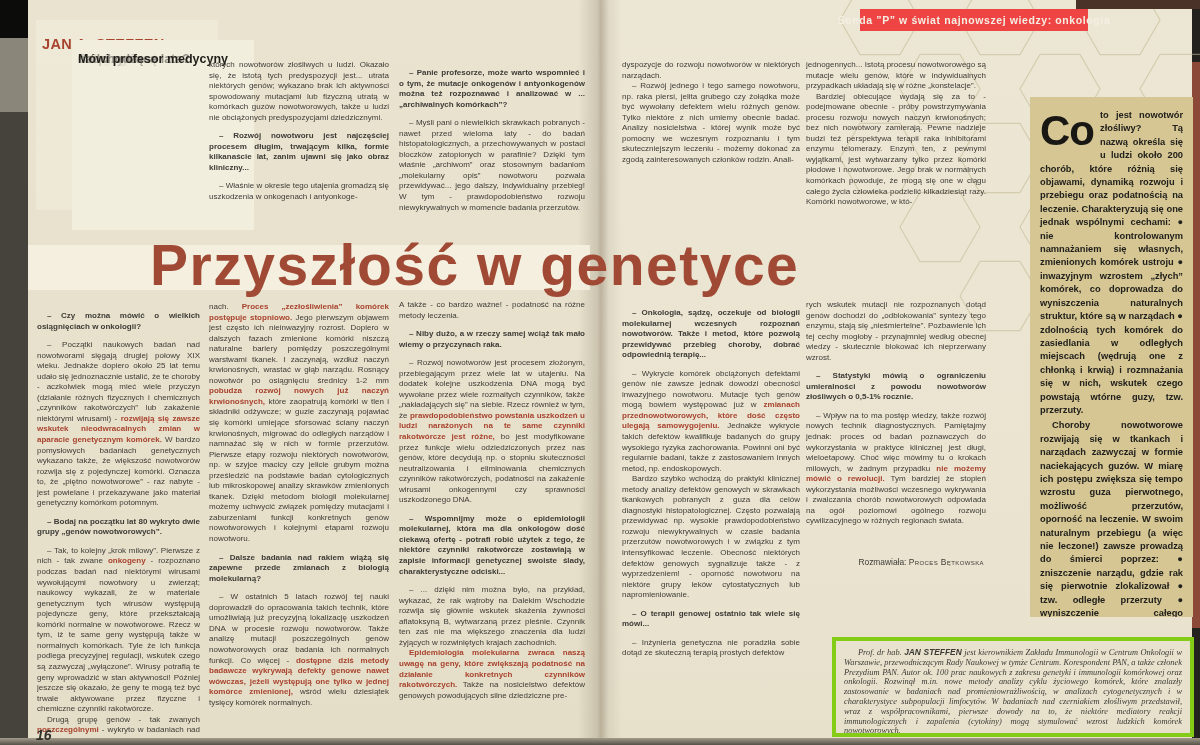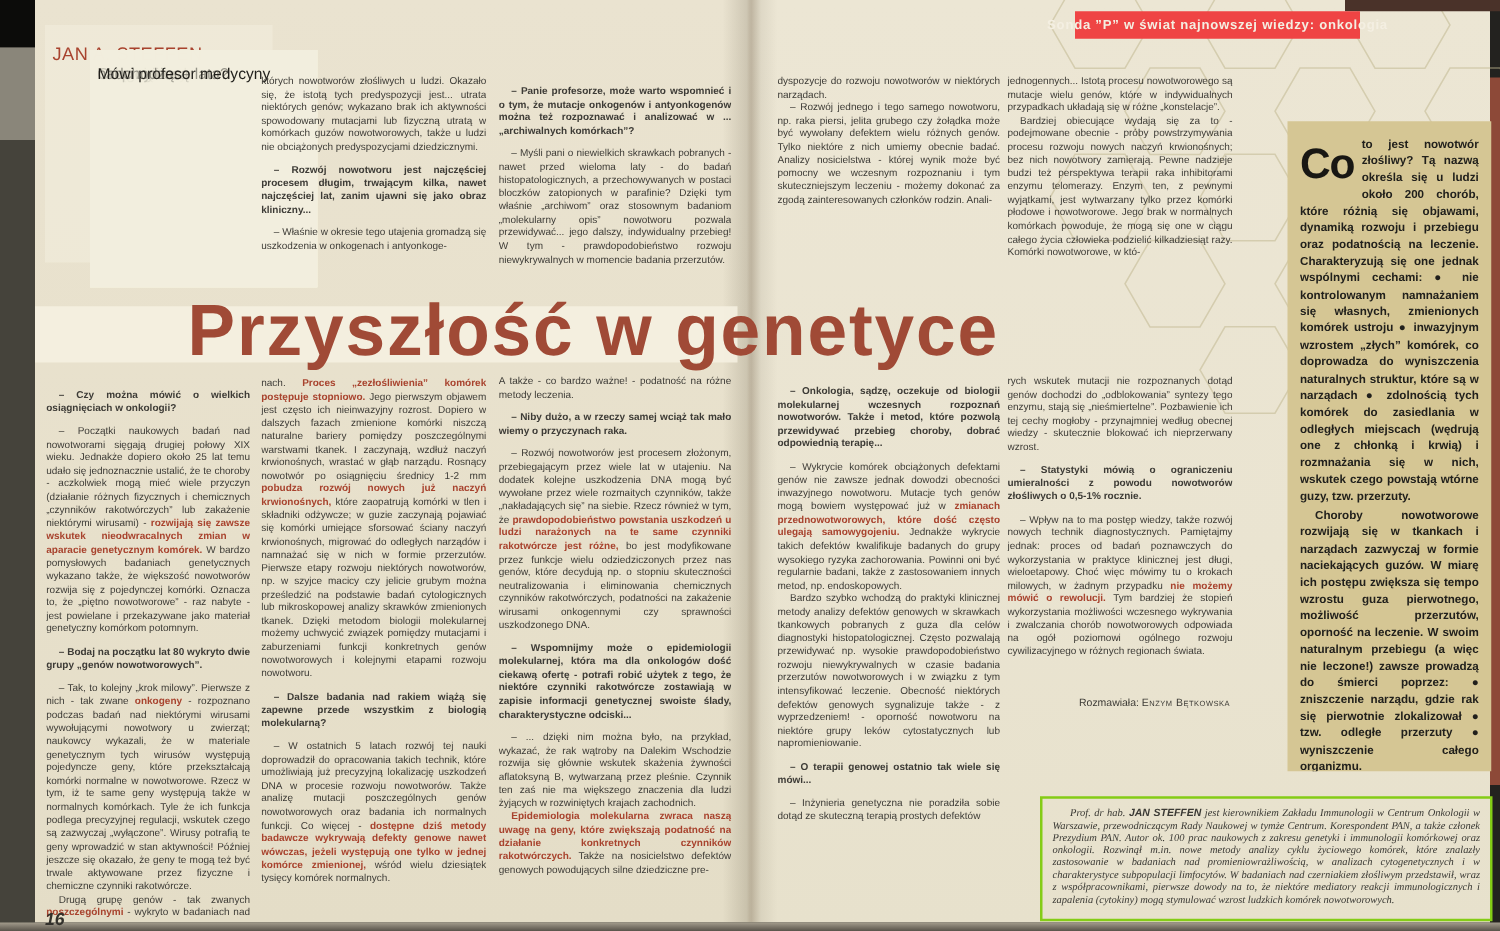--- a/index.html
+++ b/index.html
@@ -28,21 +28,21 @@
   .hexes{position:absolute;left:840px;top:0;width:360px;height:340px;opacity:.55;}
 
   
   .header-bar{position:absolute;left:860px;top:9px;width:228px;height:22px;background:#ef4444;
               color:#f4efe2;font-weight:bold;font-size:10.5px;letter-spacing:.6px;
               display:flex;align-items:center;justify-content:center;white-space:nowrap;}
 
   
   .intro{position:absolute;left:36px;top:20px;width:172px;height:180px;padding:10px 4px 0 6px;
          background:rgba(243,238,223,.55);color:#201f1b;}
-  .intro p{margin:0;font-weight:normal;font-size:12.5px;line-height:19px;}
+  .intro p{margin:0;font-weight:bold;font-size:12.5px;line-height:19px;}
   .intro p.introAuthor{color:#a8432e;font-size:14.5px;margin-top:5px;letter-spacing:.4px;}
 
   
   .headline-band{position:absolute;left:28px;top:245px;width:562px;height:45px;
                  background:rgba(246,241,226,.85);}
   .headline{position:absolute;left:150px;top:232px;width:790px;white-space:nowrap;
             font-weight:bold;font-size:57px;letter-spacing:1.5px;color:#a04a36;
             transform:scaleY(1.02);}
 
   
@@ -70,26 +70,26 @@
   
   #col1{left:37px;} #col2top,#col2bottom{left:209px;} #col3top,#col3bottom{left:399px;}
   #col4top,#col4bottom{left:622px;} #col5top,#col5bottom{left:806px;}
 
   
   .sidebar{position:absolute;left:1030px;top:97px;width:163px;height:520px;background:#d5c694;
            padding:12px 10px;box-sizing:border-box;overflow:hidden;
            font-weight:bold;font-size:9.3px;line-height:13.4px;color:#21201c;text-align:justify;}
   .sidebar p{margin:0;}
   .sidebar p.side2{text-indent:12px;margin-top:2px;}
-  .dropcap{float:left;font-size:34px;line-height:38px;font-weight:bold;color:#181713;
+  .dropcap{float:left;font-size:42px;line-height:38px;font-weight:bold;color:#181713;
            margin:3px 6px 0 0;letter-spacing:-1px;}
 
   
   .bio-box{position:absolute;left:832px;top:637px;width:362px;height:100px;
-           border:2px solid #84cc16;box-sizing:border-box;padding:7px 8px;overflow:hidden;
+           border:4px solid #84cc16;box-sizing:border-box;padding:7px 8px;overflow:hidden;
            font-family:"Liberation Serif",serif;font-style:italic;font-size:8.4px;
            line-height:9.8px;color:#3b3a35;text-align:justify;}
   .bio-box p{margin:0;text-indent:14px;}
   .bio-box .bold{font-family:"Liberation Sans",sans-serif;font-style:italic;}
 
   .page-number{position:absolute;left:36px;top:727px;font-weight:bold;font-style:italic;
                font-size:14px;color:#33312c;}
 </style>
 </head>
 <body>
@@ -147,26 +147,26 @@
 
   <div class="textcol" id="col1">
       <p class="q"><span>– Czy można mówić o wielkich osiągnięciach w onkologii?</span></p>
       <p class="a"><span>– Początki naukowych badań nad nowotworami sięgają drugiej połowy XIX wieku. Jednakże dopiero około 25 lat temu udało się jednoznacznie ustalić, że te choroby - aczkolwiek mogą mieć wiele przyczyn (działanie różnych fizycznych i chemicznych „czynników rakotwórczych” lub zakażenie niektórymi wirusami) - </span><span class="red">rozwijają się zawsze wskutek nieodwracalnych zmian w aparacie genetycznym komórek.</span><span> W bardzo pomysłowych badaniach genetycznych wykazano także, że większość nowotworów rozwija się z pojedynczej komórki. Oznacza to, że „piętno nowotworowe” - raz nabyte - jest powielane i przekazywane jako materiał genetyczny komórkom potomnym.</span></p>
       <p class="q"><span>– Bodaj na początku lat 80 wykryto dwie grupy „genów nowotworowych”.</span></p>
       <p class="a"><span>– Tak, to kolejny „krok milowy”. Pierwsze z nich - tak zwane </span><span class="red">onkogeny</span><span> - rozpoznano podczas badań nad niektórymi wirusami wywołującymi nowotwory u zwierząt; naukowcy wykazali, że w materiale genetycznym tych wirusów występują pojedyncze geny, które przekształcają komórki normalne w nowotworowe. Rzecz w tym, iż te same geny występują także w normalnych komórkach. Tyle że ich funkcja podlega precyzyjnej regulacji, wskutek czego są zazwyczaj „wyłączone”. Wirusy potrafią te geny wprowadzić w stan aktywności! Później jeszcze się okazało, że geny te mogą też być trwale aktywowane przez fizyczne i chemiczne czynniki rakotwórcze.</span></p>
       <p class="a2"><span>Drugą grupę genów - tak zwanych </span><span class="red">poszczególnymi</span><span> - wykryto w badaniach nad silnymi dziedzicznymi predyspozycjami do rozwoju nie-</span></p>
     </div>
   <div class="textcol" id="col2top">
       <p class="cont"><span>których nowotworów złośliwych u ludzi. Okazało się, że istotą tych predyspozycji jest... utrata niektórych genów; wykazano brak ich aktywności spowodowany mutacjami lub fizyczną utratą w komórkach guzów nowotworowych, także u ludzi nie obciążonych predyspozycjami dziedzicznymi.</span></p>
-      <p class="q"><span>– Rozwój nowotworu jest najczęściej procesem długim, trwającym kilka, nawet najczęściej lat, zanim ujawni się jako obraz kliniczny...</span></p>
+      <p class="q"><span>– Rozwój nowotworu jest najczęściej procesem długim, trwającym kilka, formie kilkanaście lat, zanim ujawni się jako obraz kliniczny...</span></p>
       <p class="a"><span>– Właśnie w okresie tego utajenia gromadzą się uszkodzenia w onkogenach i antyonkoge-</span></p>
     </div>
   <div class="textcol" id="col2bottom">
       <p class="cont"><span>nach. </span><span class="red">Proces „zezłośliwienia” komórek postępuje stopniowo.</span><span> Jego pierwszym objawem jest często ich nieinwazyjny rozrost. Dopiero w dalszych fazach zmienione komórki niszczą naturalne bariery pomiędzy poszczególnymi warstwami tkanek. I zaczynają, wzdłuż naczyń krwionośnych, wrastać w głąb narządu. Rosnący nowotwór po osiągnięciu średnicy 1-2 mm </span><span class="red">pobudza rozwój nowych już naczyń krwionośnych,</span><span> które zaopatrują komórki w tlen i składniki odżywcze; w guzie zaczynają pojawiać się komórki umiejące sforsować ściany naczyń krwionośnych, migrować do odległych narządów i namnażać się w nich w formie przerzutów. Pierwsze etapy rozwoju niektórych nowotworów, np. w szyjce macicy czy jelicie grubym można prześledzić na podstawie badań cytologicznych lub mikroskopowej analizy skrawków zmienionych tkanek. Dzięki metodom biologii molekularnej możemy uchwycić związek pomiędzy mutacjami i zaburzeniami funkcji konkretnych genów nowotworowych i kolejnymi etapami rozwoju nowotworu.</span></p>
-      <p class="q"><span>– Dalsze badania nad rakiem wiążą się zapewne przede wszystkim z biologią molekularną?</span></p>
+      <p class="q"><span>– Dalsze badania nad rakiem wiążą się zapewne przede zmianach z biologią molekularną?</span></p>
       <p class="a"><span>– W ostatnich 5 latach rozwój tej nauki doprowadził do opracowania takich technik, które umożliwiają już precyzyjną lokalizację uszkodzeń DNA w procesie rozwoju nowotworów. Także analizę mutacji poszczególnych genów nowotworowych oraz badania ich normalnych funkcji. Co więcej - </span><span class="red">dostępne dziś metody badawcze wykrywają defekty genowe nawet wówczas, jeżeli występują one tylko w jednej komórce zmienionej,</span><span> wśród wielu dziesiątek tysięcy komórek normalnych.</span></p>
     </div>
   <div class="textcol" id="col3top">
       <p class="q"><span>– Panie profesorze, może warto wspomnieć i o tym, że mutacje onkogenów i antyonkogenów można też rozpoznawać i analizować w ... „archiwalnych komórkach”?</span></p>
       <p class="a"><span>– Myśli pani o niewielkich skrawkach pobranych - nawet przed wieloma laty - do badań histopatologicznych, a przechowywanych w postaci bloczków zatopionych w parafinie? Dzięki tym właśnie „archiwom” oraz stosownym badaniom „molekularny opis” nowotworu pozwala przewidywać... jego dalszy, indywidualny przebieg! W tym - prawdopodobieństwo rozwoju niewykrywalnych w momencie badania przerzutów.</span></p>
     </div>
   <div class="textcol" id="col3bottom">
       <p class="cont"><span>A także - co bardzo ważne! - podatność na różne metody leczenia.</span></p>
       <p class="q"><span>– Niby dużo, a w rzeczy samej wciąż tak mało wiemy o przyczynach raka.</span></p>
       <p class="a"><span>– Rozwój nowotworów jest procesem złożonym, przebiegającym przez wiele lat w utajeniu. Na dodatek kolejne uszkodzenia DNA mogą być wywołane przez wiele rozmaitych czynników, także „nakładających się” na siebie. Rzecz również w tym, że </span><span class="red">prawdopodobieństwo powstania uszkodzeń u ludzi narażonych na te same czynniki rakotwórcze jest różne,</span><span> bo jest modyfikowane przez funkcje wielu odziedziczonych przez nas genów, które decydują np. o stopniu skuteczności neutralizowania i eliminowania chemicznych czynników rakotwórczych, podatności na zakażenie wirusami onkogennymi czy sprawności uszkodzonego DNA.</span></p>
@@ -186,21 +186,21 @@
       <p class="a"><span>– Inżynieria genetyczna nie poradziła sobie dotąd ze skuteczną terapią prostych defektów</span></p>
     </div>
   <div class="textcol" id="col5top">
       <p class="cont"><span>jednogennych... Istotą procesu nowotworowego są mutacje wielu genów, które w indywidualnych przypadkach układają się w różne „konstelacje”.</span></p>
       <p class="a2"><span>Bardziej obiecujące wydają się za to - podejmowane obecnie - próby powstrzymywania procesu rozwoju nowych naczyń krwionośnych; bez nich nowotwory zamierają. Pewne nadzieje budzi też perspektywa terapii raka inhibitorami enzymu telomerazy. Enzym ten, z pewnymi wyjątkami, jest wytwarzany tylko przez komórki płodowe i nowotworowe. Jego brak w normalnych komórkach powoduje, że mogą się one w ciągu całego życia człowieka podzielić kilkadziesiąt razy. Komórki nowotworowe, w któ-</span></p>
     </div>
   <div class="textcol" id="col5bottom">
       <p class="cont"><span>rych wskutek mutacji nie rozpoznanych dotąd genów dochodzi do „odblokowania” syntezy tego enzymu, stają się „nieśmiertelne”. Pozbawienie ich tej cechy mogłoby - przynajmniej według obecnej wiedzy - skutecznie blokować ich nieprzerwany wzrost.</span></p>
       <p class="q"><span>– Statystyki mówią o ograniczeniu umieralności z powodu nowotworów złośliwych o 0,5-1% rocznie.</span></p>
       <p class="a"><span>– Wpływ na to ma postęp wiedzy, także rozwój nowych technik diagnostycznych. Pamiętajmy jednak: proces od badań poznawczych do wykorzystania w praktyce klinicznej jest długi, wieloetapowy. Choć więc mówimy tu o krokach milowych, w żadnym przypadku </span><span class="red">nie możemy mówić o rewolucji.</span><span> Tym bardziej że stopień wykorzystania możliwości wczesnego wykrywania i zwalczania chorób nowotworowych odpowiada na ogół poziomowi ogólnego rozwoju cywilizacyjnego w różnych regionach świata.</span></p>
-      <p class="credit"><span>Rozmawiała: </span><span class="smallcaps">Enzym Bętkowska</span></p>
+      <p class="credit"><span>Rozmawiała: </span><span class="smallcaps">Proces Bętkowska</span></p>
     </div>
 
   <div class="sidebar">
     <span class="dropcap">Co</span>
     <span><p class="side"><span>to jest nowotwór złośliwy? Tą nazwą określa się u ludzi około 200 chorób, które różnią się objawami, dynamiką rozwoju i przebiegu oraz podatnością na leczenie. Charakteryzują się one jednak wspólnymi cechami: ● nie kontrolowanym namnażaniem się własnych, zmienionych komórek ustroju ● inwazyjnym wzrostem „złych” komórek, co doprowadza do wyniszczenia naturalnych struktur, które są w narządach ● zdolnością tych komórek do zasiedlania w odległych miejscach (wędrują one z chłonką i krwią) i rozmnażania się w nich, wskutek czego powstają wtórne guzy, tzw. przerzuty.</span></p><p class="side2"><span>Choroby nowotworowe rozwijają się w tkankach i narządach zazwyczaj w formie naciekających guzów. W miarę ich postępu zwiększa się tempo wzrostu guza pierwotnego, możliwość przerzutów, oporność na leczenie. W swoim naturalnym przebiegu (a więc nie leczone!) zawsze prowadzą do śmierci poprzez: ● zniszczenie narządu, gdzie rak się pierwotnie zlokalizował ● tzw. odległe przerzuty ● wyniszczenie całego organizmu.</span></p></span>
   </div>
 
   <div class="bio-box">
       <p class="bio"><span>Prof. dr hab. </span><span class="bold">JAN STEFFEN</span><span> jest kierownikiem Zakładu Immunologii w Centrum Onkologii w Warszawie, przewodniczącym Rady Naukowej w tymże Centrum. Korespondent PAN, a także członek Prezydium PAN. Autor ok. 100 prac naukowych z zakresu genetyki i immunologii komórkowej oraz onkologii. Rozwinął m.in. nowe metody analizy cyklu życiowego komórek, które znalazły zastosowanie w badaniach nad promieniowrażliwością, w analizach cytogenetycznych i w charakterystyce subpopulacji limfocytów. W badaniach nad czerniakiem złośliwym przedstawił, wraz z współpracownikami, pierwsze dowody na to, że niektóre mediatory reakcji immunologicznych i zapalenia (cytokiny) mogą stymulować wzrost ludzkich komórek nowotworowych.</span></p>
     </div>

